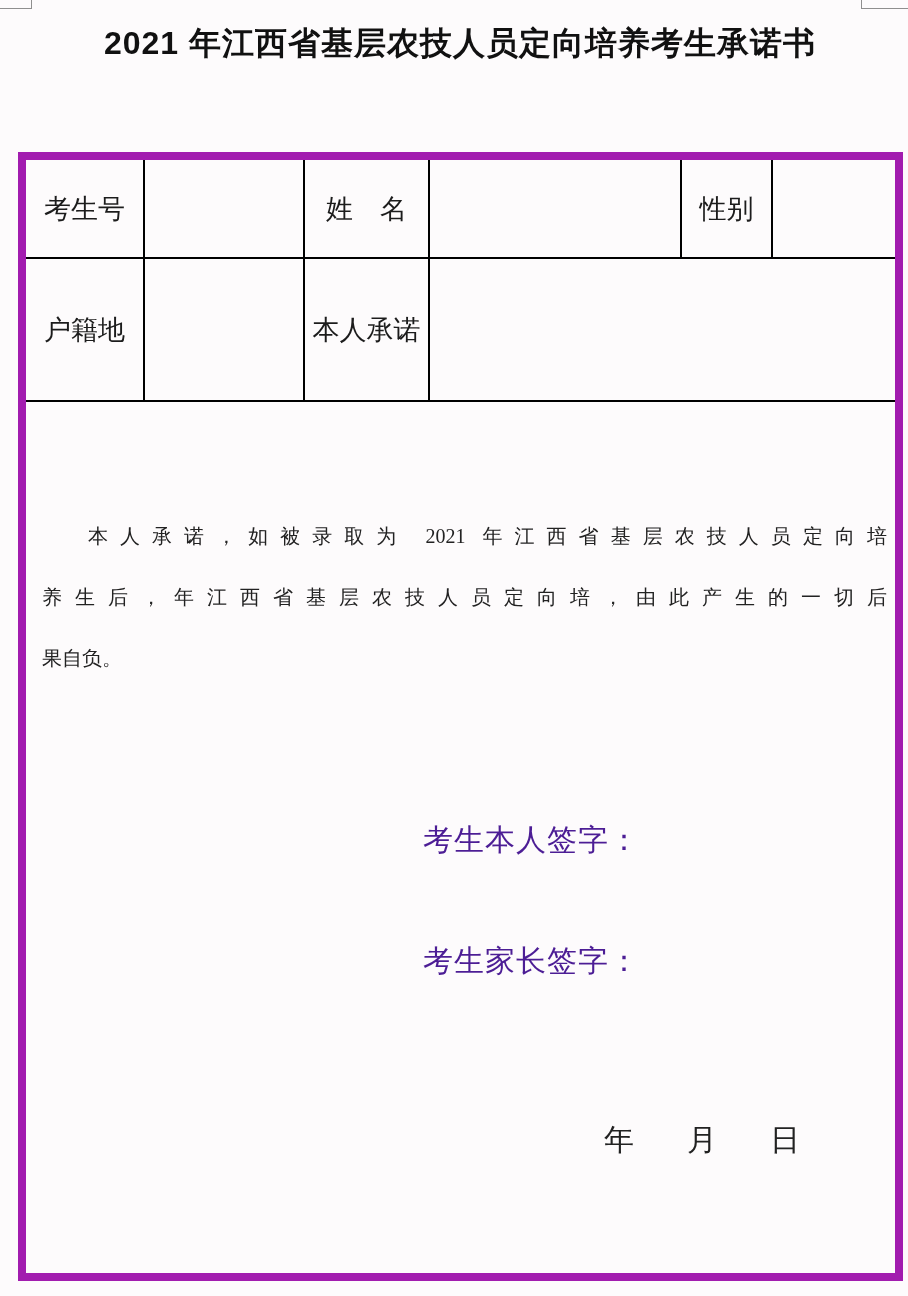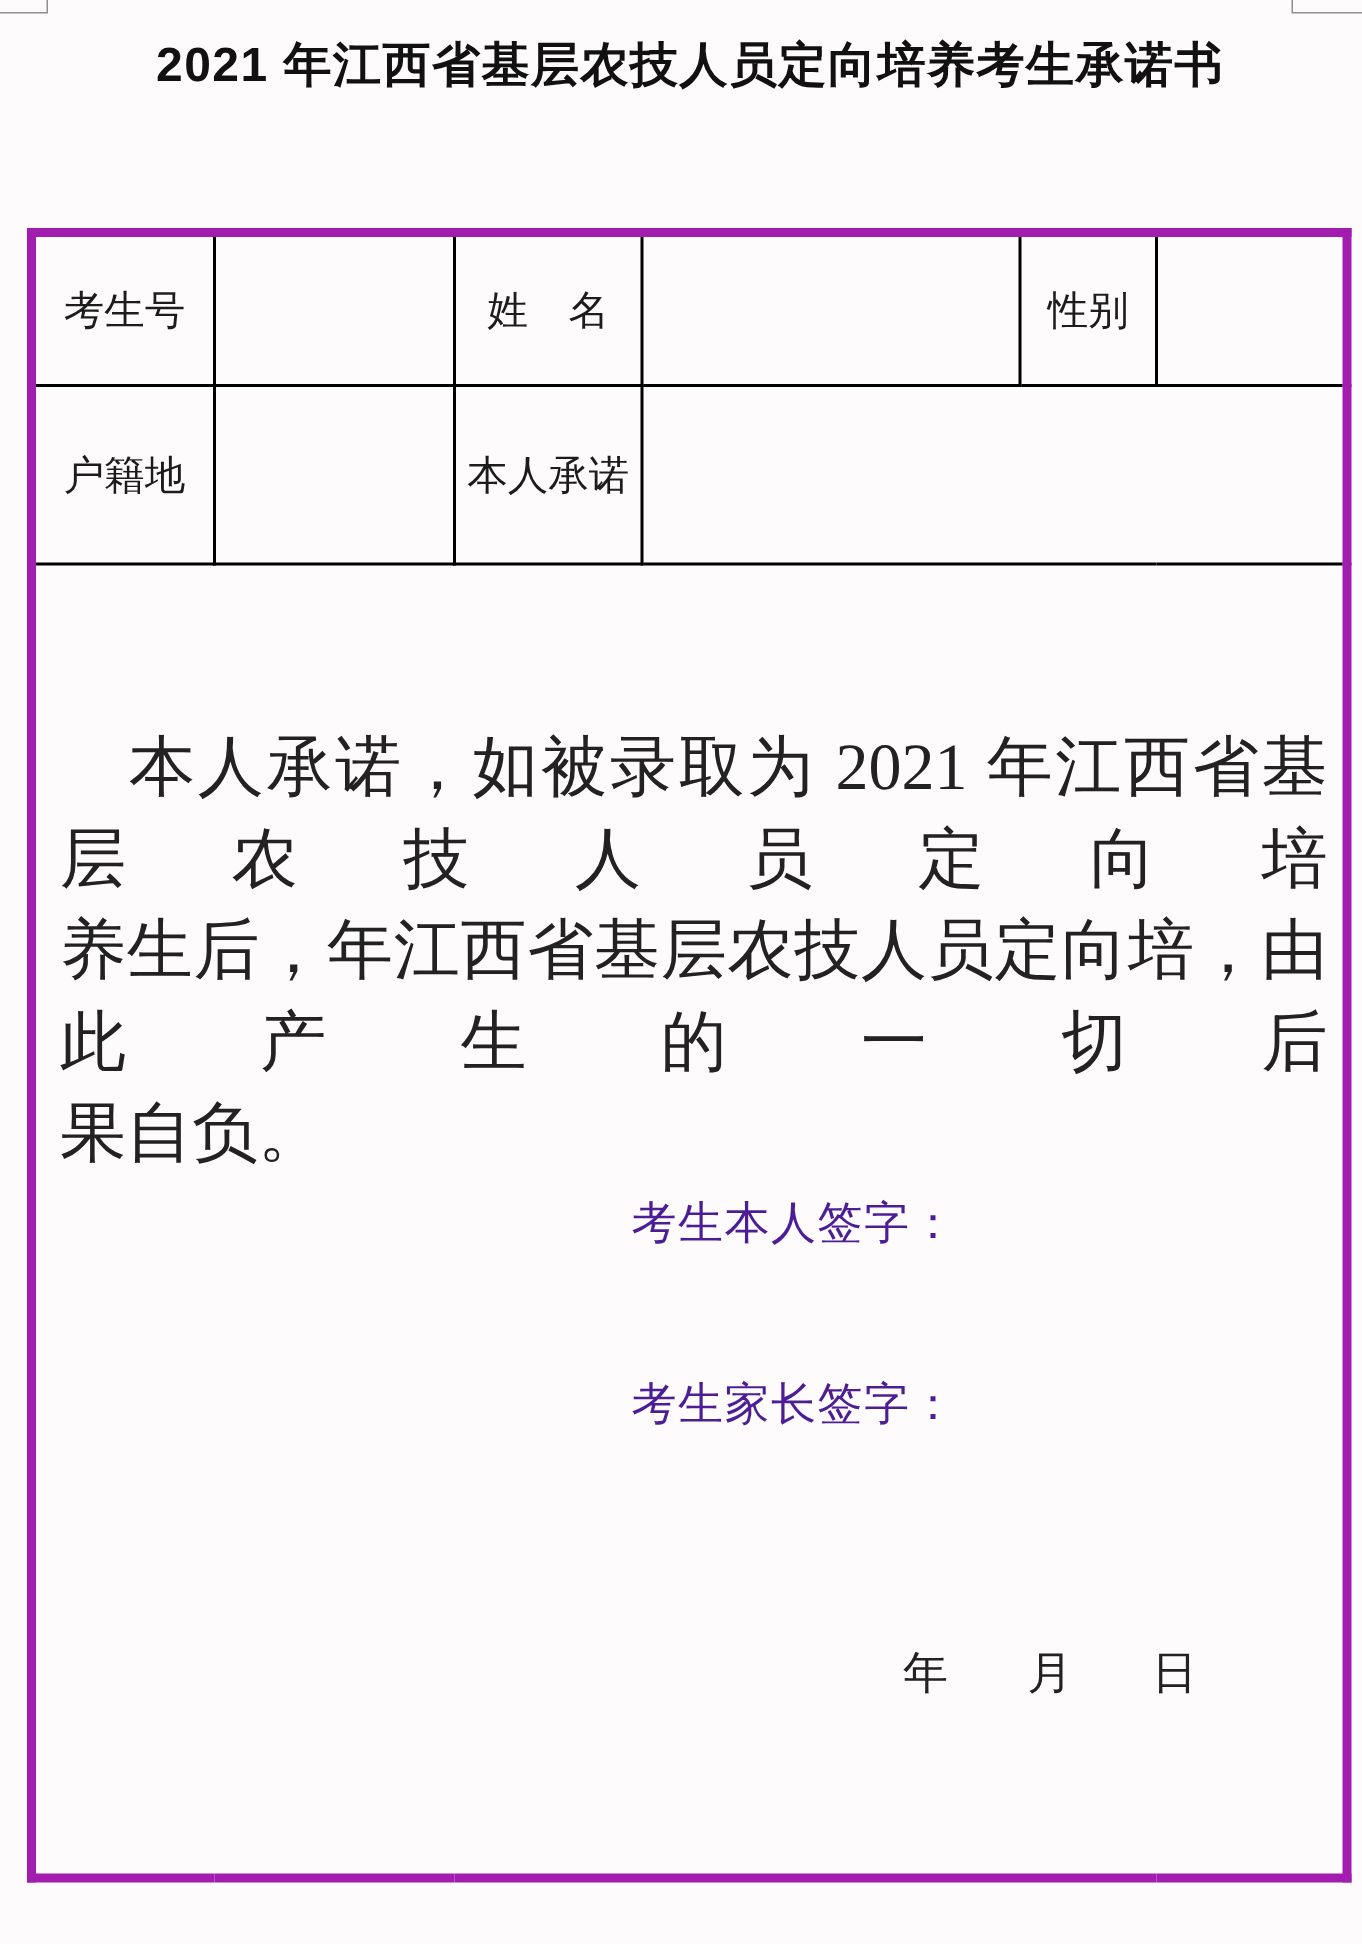--- a/index.html
+++ b/index.html
@@ -37,48 +37,48 @@
     padding-left: 12px;
   }
 
   table.form-table {
     position: absolute;
     left: 18px;
     top: 152px;
     width: 877px;
     border-collapse: collapse;
     table-layout: fixed;
-    border: 6px solid #a21caf;
+    border: 8px solid #a21caf;
   }
   table.form-table td {
     border: 2px solid #000;
     font-size: 27px;
     color: #1c1c1c;
     text-align: center;
     vertical-align: middle;
     font-family: "Liberation Sans", sans-serif;
     overflow: hidden;
   }
   tr.row1 { height: 102px; }
-  tr.row2 { height: 119px; }
+  tr.row2 { height: 143px; }
   tr.row3 { height: 876px; }
 
   td.big-cell {
     position: relative;
     vertical-align: top;
     text-align: left;
     padding: 0;
   }
 
   .para {
     position: absolute;
     left: 16px;
     top: 104px;
     width: 845px;
-    font-size: 44px;
+    font-size: 20px;
     line-height: 61px;
     color: #222;
     font-family: "Liberation Serif", serif;
   }
   .pline { text-align: justify; text-align-last: justify; }
   .pline.first { text-indent: 46px; }
   .pline.last { text-align: center; text-align-last: left; }
 
   .sig {
     position: absolute;

